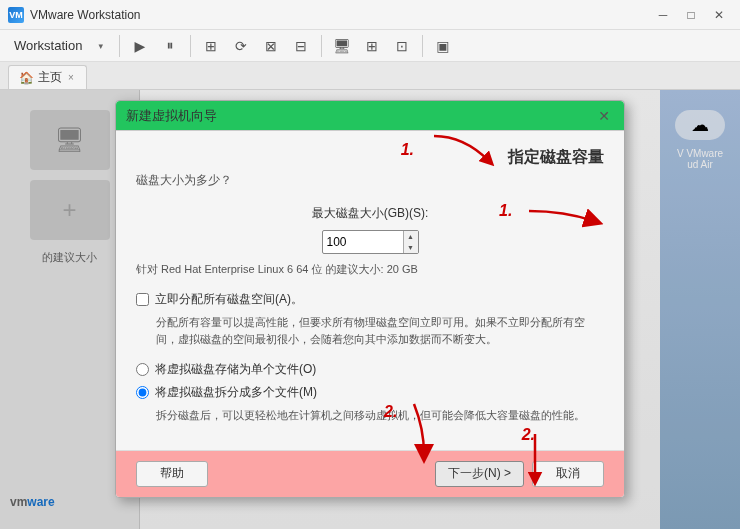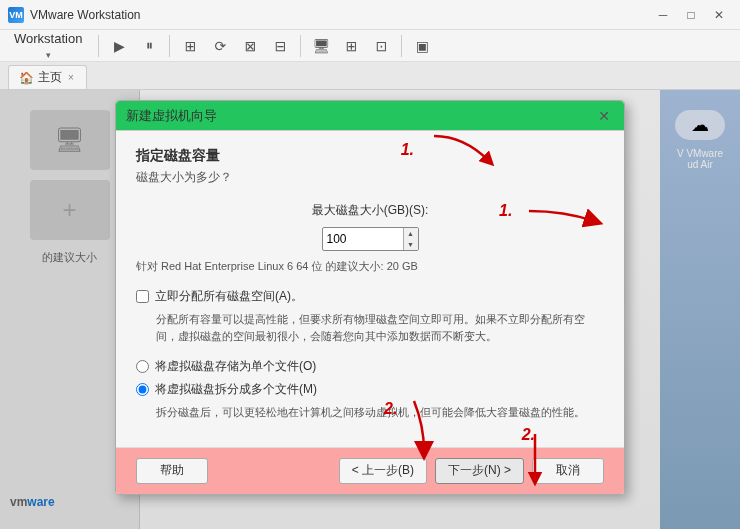--- a/index.html
+++ b/index.html
@@ -70,22 +70,21 @@
       gap: 2px;
     }
     .menu-item {
       padding: 4px 10px;
       cursor: pointer;
       border-radius: 3px;
       font-size: 13px;
       color: #333;
       display: flex;
       align-items: center;
-      gap: 4px;
-      flex-direction: column;
+      gap: 16px;
     }
     .menu-item .dropdown-arrow {
       font-size: 9px;
       color: #666;
     }
     .toolbar-sep {
       width: 1px;
       height: 22px;
       background: #ccc;
       margin: 0 4px;
@@ -266,24 +265,25 @@
       align-items: center;
       justify-content: center;
       border-radius: 2px;
     }
 
     .dialog-body {
       padding: 16px 20px;
     }
 
     .dialog-section-title {
-      font-size: 14px;
+      font-size: 16px;
       font-weight: bold;
       color: #333;
       margin-bottom: 4px;
+      text-align: right;
     }
     .dialog-section-subtitle {
       font-size: 12px;
       color: #555;
       margin-bottom: 16px;
     }
 
     .field-row {
       display: flex;
       align-items: center;
@@ -526,21 +526,20 @@
             <span class="radio-label">将虚拟磁盘拆分成多个文件(M)</span>
           </div>
           <div class="radio-hint">拆分磁盘后，可以更轻松地在计算机之间移动虚拟机，但可能会降低大容量磁盘的性能。</div>
         </div>
       </div>
 
       <div class="dialog-footer">
         <div class="footer-left">
           <button class="dialog-btn">帮助</button>
         </div>
-        <button class="dialog-btn">&lt; 上一步(B)</button>
         <button class="dialog-btn primary">下一步(N) &gt;</button>
         <button class="dialog-btn">取消</button>
       </div>
 
       <div style="position:absolute; top:60px; right:130px; pointer-events:none; z-index:20;">
         <span style="color:#cc0000; font-size:16px; font-weight:bold; font-style:italic; position:absolute; top:-20px; right:80px;">1.</span>
         <svg width="80" height="50" style="position:absolute; top:-30px; right:-10px;">
           <defs>
             <marker id="arrowhead1" markerWidth="6" markerHeight="6" refX="3" refY="3" orient="auto">
               <polygon points="0 0, 6 3, 0 6" fill="#cc0000"></polygon>

